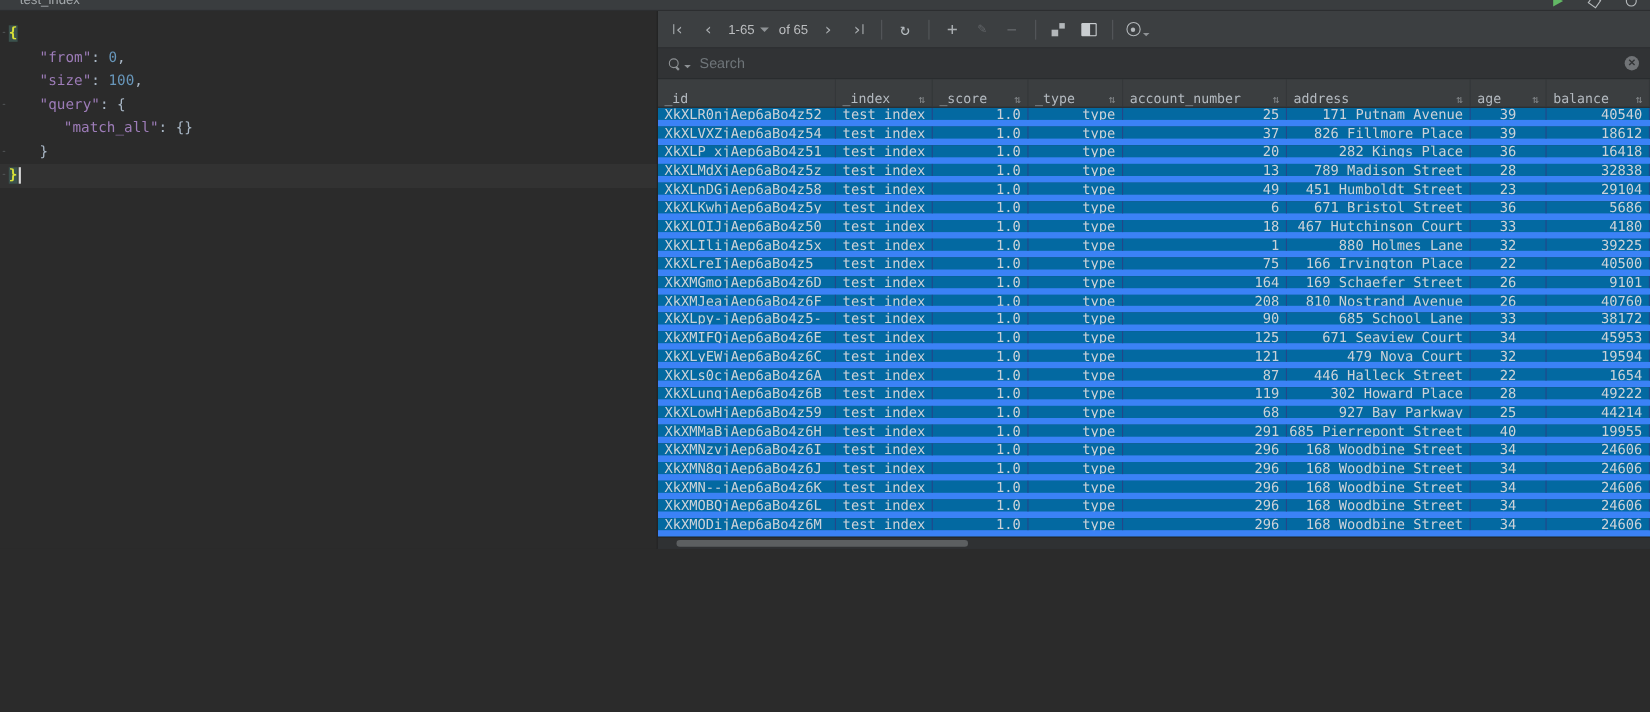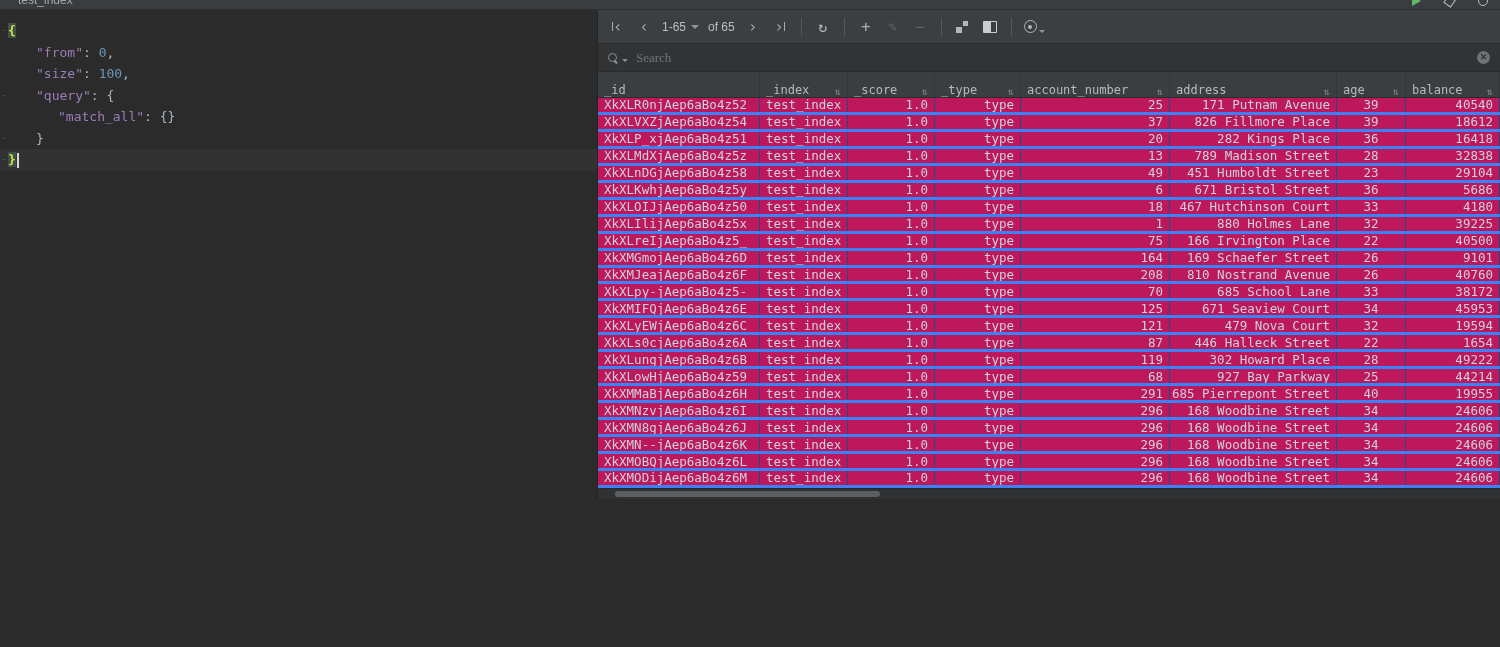--- a/index.html
+++ b/index.html
@@ -68,37 +68,37 @@
   .searchbar { height:28px; flex:none; background:#313335; border-bottom:1px solid #2a2c2e;
     display:flex; align-items:center; padding:0 10px; gap:4px; }
   .icon-mag { position:relative; width:10px; height:10px; flex:none; }
   .icon-mag::before { content:""; position:absolute; left:0; top:0; width:7px; height:7px;
     border:1.5px solid #8d9194; border-radius:50%; }
   .icon-mag::after { content:""; position:absolute; left:7px; top:7px; width:4px; height:1.5px;
     background:#8d9194; transform:rotate(45deg); transform-origin:0 0; }
   .mag-tri { width:0; height:0; border-left:3px solid transparent; border-right:3px solid transparent;
     border-top:3px solid #8d9194; margin:6px 4px 0 0; }
   .search-input { flex:1; background:transparent; border:none; outline:none; color:#86efac;
-    font-size:13px; font-family:Liberation Serif, serif; }
+    font-size:13px; font-family:Liberation Sans, sans-serif; }
   .search-input::placeholder { color:#6f7579; }
   .icon-clear { width:13px; height:13px; border-radius:50%; background:#707376; color:#313335;
     font-size:9px; line-height:13px; text-align:center; font-weight:bold; flex:none; }
   .icon-clear::before { content:"\2715"; }
 
   
   .grid { display:grid; grid-template-columns:162px 88px 87px 86px 149px 167px 69px minmax(0,1fr); }
   .thead { height:26px; flex:none; background:#3b3e40; border-bottom:1px solid #2a2c2e;
     color:#b4bac0; font-family:"DejaVu Sans Mono", monospace; font-size:12px; }
   .hcell { display:flex; align-items:flex-end; justify-content:space-between; padding:0 6px;
     border-right:1px solid #343739; overflow:hidden; white-space:pre; }
   .hsort { font-size:10px; color:#83878a; }
 
   .tbody { flex:1; display:flex; flex-direction:column; min-height:0; overflow:hidden;
     font-family:"DejaVu Sans Mono", monospace; font-size:12.5px; color:#ccd2d9; }
-  .trow { flex:1 1 0; min-height:0; background:#be185d; border-bottom:3px solid #3b82f6;text-align:center; }
+  .trow { flex:1 1 0; min-height:0; background:#0369a1; border-bottom:6px solid #3b82f6;text-align:center; }
   .cell { display:flex; align-items:center; padding:0 6px; border-right:1px solid #24468a;
     overflow:hidden; white-space:pre; }
   .c-left { justify-content:flex-start; }
   .c-right { justify-content:flex-end; }
   .c-center { justify-content:center; }
 
   .hscrollwrap { height:11px; flex:none; background:#2f3133; border-top:1px solid #27292b;
     position:relative; }
   .hthumb { position:absolute; left:17px; top:2px; width:265px; height:6px; background:#5c5f61;
     border-radius:3px; }
@@ -349,21 +349,21 @@
             <div class="cell c-right">810 Nostrand Avenue</div>
             <div class="cell c-center">26</div>
             <div class="cell c-right">40760</div>
           </div>
 
           <div class="trow grid">
             <div class="cell c-left">XkXLpy-jAep6aBo4z5-</div>
             <div class="cell c-left">test_index</div>
             <div class="cell c-right">1.0</div>
             <div class="cell c-right">type</div>
-            <div class="cell c-right">70</div>
+            <div class="cell c-right">90</div>
             <div class="cell c-right">685 School Lane</div>
             <div class="cell c-center">33</div>
             <div class="cell c-right">38172</div>
           </div>
 
           <div class="trow grid">
             <div class="cell c-left">XkXMIFQjAep6aBo4z6E</div>
             <div class="cell c-left">test_index</div>
             <div class="cell c-right">1.0</div>
             <div class="cell c-right">type</div>

